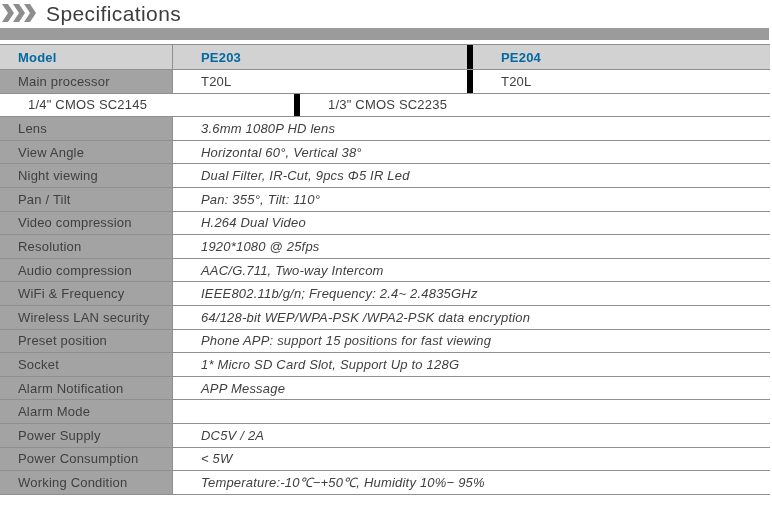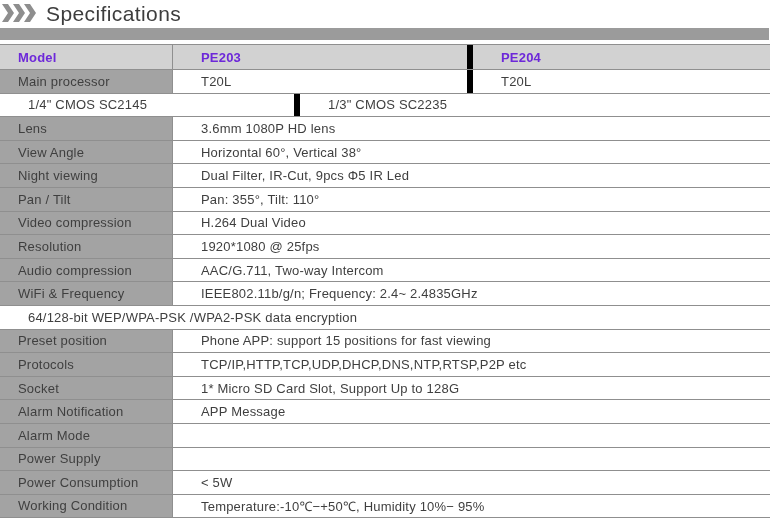--- a/index.html
+++ b/index.html
@@ -43,21 +43,21 @@
   .row {
     display: flex;
     height: 23.6px;
     border-top: 1px solid #8f8f8f;
     box-sizing: border-box;
   }
   .row.header {
     height: 25px;
     background: #d2d2d2;
     font-weight: bold;
-    color: #6d28d9;
+    color: #0369a1;
   }
   .cell {
     box-sizing: border-box;
     display: flex; align-items: center;
     font-size: 13px;
     letter-spacing: 0.2px;
     white-space: nowrap;
     overflow: hidden;
   }
   .cell.label {
@@ -68,21 +68,21 @@
     border-right: 1px solid #8f8f8f;
   }
   .row.header .cell.label { background: transparent; }
   .cell.v1 {
     width: 300px;
     flex: 0 0 300px;
     padding-left: 28px;
     border-right: 6px solid #000000;
   }
   .cell.v2 { flex: 1 1 auto; padding-left: 28px; }
-  .cell.vfull { flex: 1 1 auto; padding-left: 28px; }
+  .cell.vfull { flex: 1 1 auto; padding-left: 28px; font-style: italic; }
 </style>
 </head>
 <body>
 
 <div class="page">
 
   <div class="title-row">
     <span class="chevrons">
       <svg width="36" height="18" viewBox="0 0 36 18" xmlns="http://www.w3.org/2000/svg">
         <path d="M0,0 h6 l6,9 -6,9 h-6 l6,-9 z" fill="#8e8e8e"></path>
@@ -148,49 +148,47 @@
       <div class="cell label">Audio compression</div>
       <div class="cell vfull">AAC/G.711, Two-way Intercom</div>
     </div>
 
     <div class="row">
       <div class="cell label">WiFi &amp; Frequency</div>
       <div class="cell vfull">IEEE802.11b/g/n; Frequency: 2.4~ 2.4835GHz</div>
     </div>
 
     <div class="row">
+      <div class="cell label">Wireless LAN security</div>
       <div class="cell vfull">64/128-bit WEP/WPA-PSK /WPA2-PSK data encryption</div>
     </div>
 
     <div class="row">
       <div class="cell label">Preset position</div>
       <div class="cell vfull">Phone APP: support 15 positions for fast viewing</div>
     </div>
 
-    <div class="row">
-      <div class="cell label">Protocols</div>
-      <div class="cell vfull">TCP/IP,HTTP,TCP,UDP,DHCP,DNS,NTP,RTSP,P2P etc</div>
-    </div>
 
     <div class="row">
       <div class="cell label">Socket</div>
       <div class="cell vfull">1* Micro SD Card Slot, Support Up to 128G</div>
     </div>
 
     <div class="row">
       <div class="cell label">Alarm Notification</div>
       <div class="cell vfull">APP Message</div>
     </div>
 
     <div class="row">
       <div class="cell label">Alarm Mode</div>
     </div>
 
     <div class="row">
       <div class="cell label">Power Supply</div>
+      <div class="cell vfull">DC5V / 2A</div>
     </div>
 
     <div class="row">
       <div class="cell label">Power Consumption</div>
       <div class="cell vfull">&lt; 5W</div>
     </div>
 
     <div class="row">
       <div class="cell label">Working Condition</div>
       <div class="cell vfull">Temperature:-10℃−+50℃, Humidity 10%− 95%</div>

